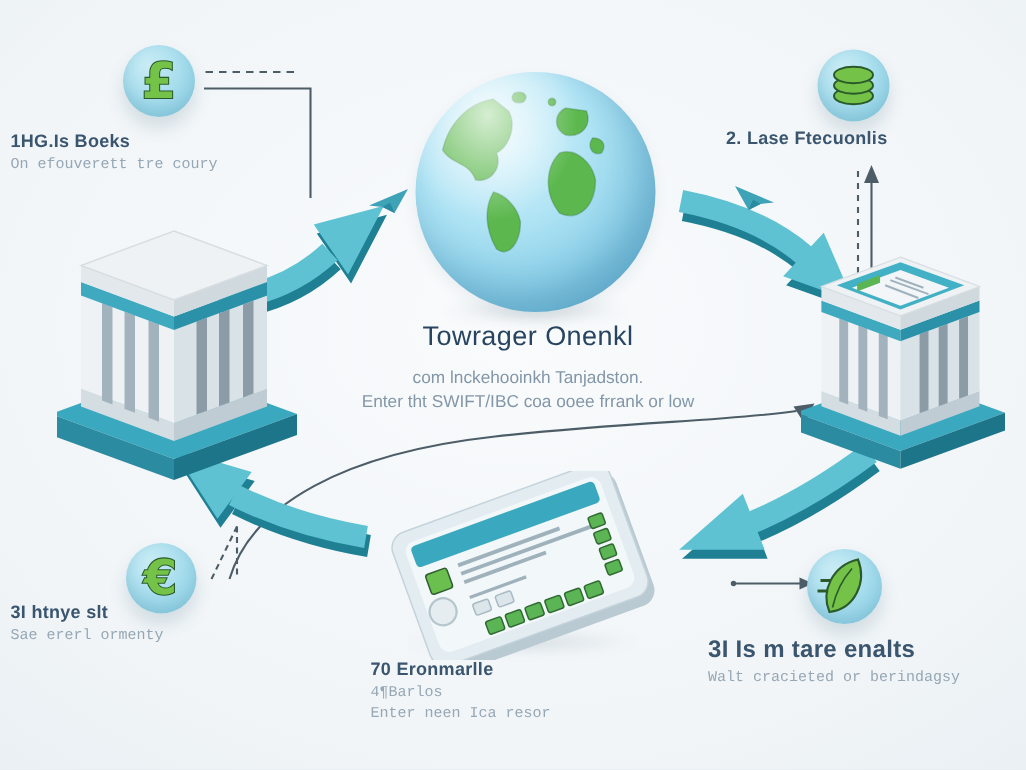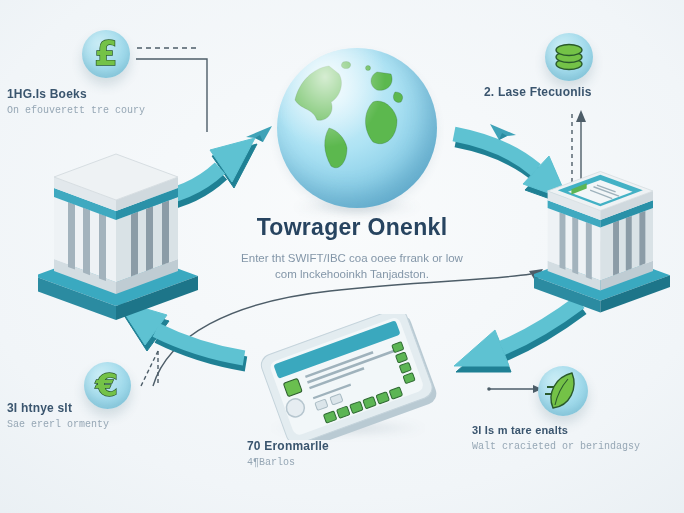--- a/index.html
+++ b/index.html
@@ -19,21 +19,21 @@
   .badge svg{display:block;}
   .glyph-text{
     font-family:"DejaVu Sans",sans-serif;font-weight:bold;
     fill:#74c247;stroke:#2a5a2c;stroke-width:1.4px;paint-order:stroke;
   }
   
   .step{width:200px;text-align:left;}
   .step-title{font-size:12px;font-weight:bold;color:#3a556e;letter-spacing:.2px;line-height:1.25;}
   .step-sub{font-size:10px;color:#96a7b5;margin-top:2px;line-height:1.3;font-family:Liberation Mono, monospace;}
   .center-block{width:280px;text-align:center;}
-  .center-title{font-size:23px;font-weight:bold;color:#274460;letter-spacing:.3px;margin:0;}
+  .center-title{font-size:18px;font-weight:normal;color:#274460;letter-spacing:.3px;margin:0;}
   .center-sub{font-size:11.5px;color:#8396a8;line-height:1.4;margin-top:9px;}
   
   .globe{
     width:160px;height:160px;border-radius:50%;
     background:radial-gradient(circle at 36% 28%, #dcf4fc 0%, #aee3f4 38%, #7cc6e2 75%, #5aabd2 100%);
     box-shadow:inset -10px -14px 22px rgba(30,90,130,.22), 0 4px 10px rgba(50,90,115,.08);
   }
   .globe-shine{
     position:absolute;left:0;top:0;width:160px;height:160px;border-radius:50%;
     background:radial-gradient(ellipse at 30% 18%, rgba(255,255,255,.75) 0%, rgba(255,255,255,0) 38%);
@@ -267,28 +267,29 @@
   </div>
 
   <div class="abs step" style="left:7px;top:401px;">
     <div class="step-title">3I htnye slt</div>
     <div class="step-sub">Sae ererl ormenty</div>
   </div>
 
   <div class="abs step" style="left:247px;top:439px;">
     <div class="step-title">70 Eronmarlle</div>
     <div class="step-sub">4¶Barlos</div>
+    <div class="step-sub" style="margin-top:1px;">Enter neen Ica resor</div>
   </div>
 
   <div class="abs step" style="left:472px;top:424px;">
-    <div class="step-title" style="font-size:11px;">3I Is m tare enalts</div>
+    <div class="step-title" style="font-size:16px;">3I Is m tare enalts</div>
     <div class="step-sub">Walt cracieted or berindagsy</div>
   </div>
 
   <div class="abs center-block" style="left:212px;top:214px;">
     <h1 class="center-title">Towrager Onenkl</h1>
     <div class="center-sub">
+      <div>com lnckehooinkh Tanjadston.</div>
       <div>Enter tht SWIFT/IBC coa ooee frrank or low</div>
-      <div>com lnckehooinkh Tanjadston.</div>
     </div>
   </div>
 
 </div>
 
 </body></html>

